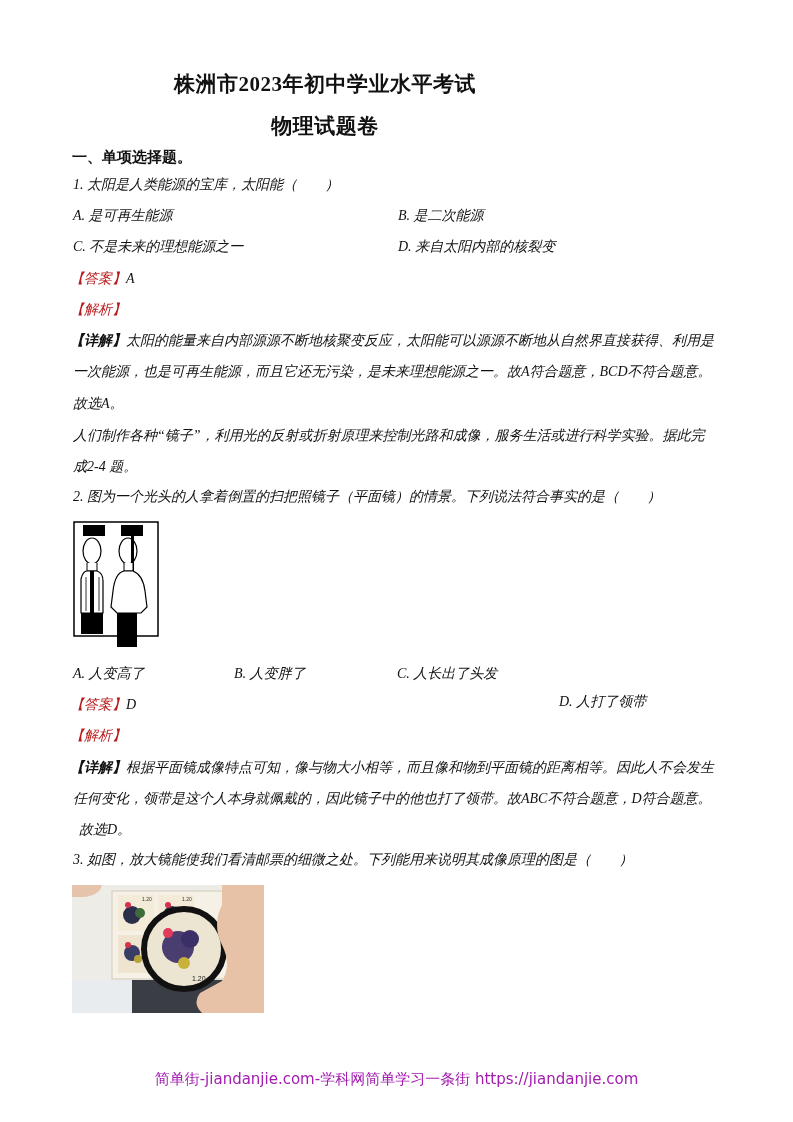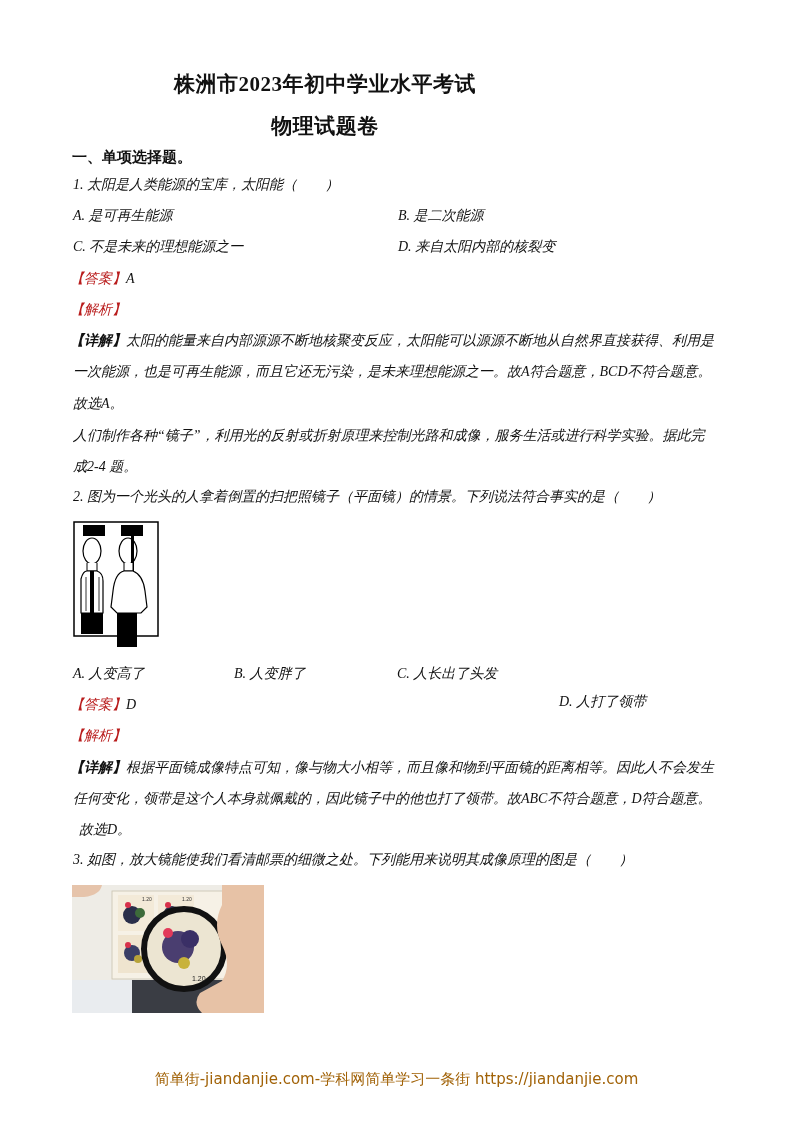--- a/index.html
+++ b/index.html
@@ -4,21 +4,21 @@
 <style>
   html, body { margin: 0; padding: 0; background: #ffffff; }
   body { width: 793px; height: 1122px; position: relative; overflow: hidden;
          font-family: "Liberation Serif", "DejaVu Serif", serif; color: #111; }
   .abs { position: absolute; }
   .title { left: 0; width: 650px; text-align: center; font-weight: bold; font-size: 21px; letter-spacing: 0.5px; }
   .section { font-weight: bold; font-size: 15px; }
   .line { font-size: 14px; white-space: nowrap; font-style: italic; }
   .label-blue { color: #b91c1c; }
   .bold-br { font-weight: bold; }
-  .footer { left: 0; width: 793px; text-align: center; font-family: "DejaVu Sans", sans-serif; font-size: 15px; color: #a16207; }
+  .footer { left: 0; width: 793px; text-align: center; font-family: "DejaVu Sans", sans-serif; font-size: 15px; color: #a21caf; }
   .fig1 { left: 73px; top: 521px; width: 86px; height: 126px; }
   .fig2 { left: 72px; top: 885px; width: 192px; height: 128px; overflow: hidden; }
 </style>
 </head>
 <body>
 
 <div class="abs title" style="top:70px;">株洲市2023年初中学业水平考试</div>
 <div class="abs title" style="top:112px;">物理试题卷</div>
 
 <div class="abs section" style="left:72px; top:148px;">一、单项选择题。</div>

